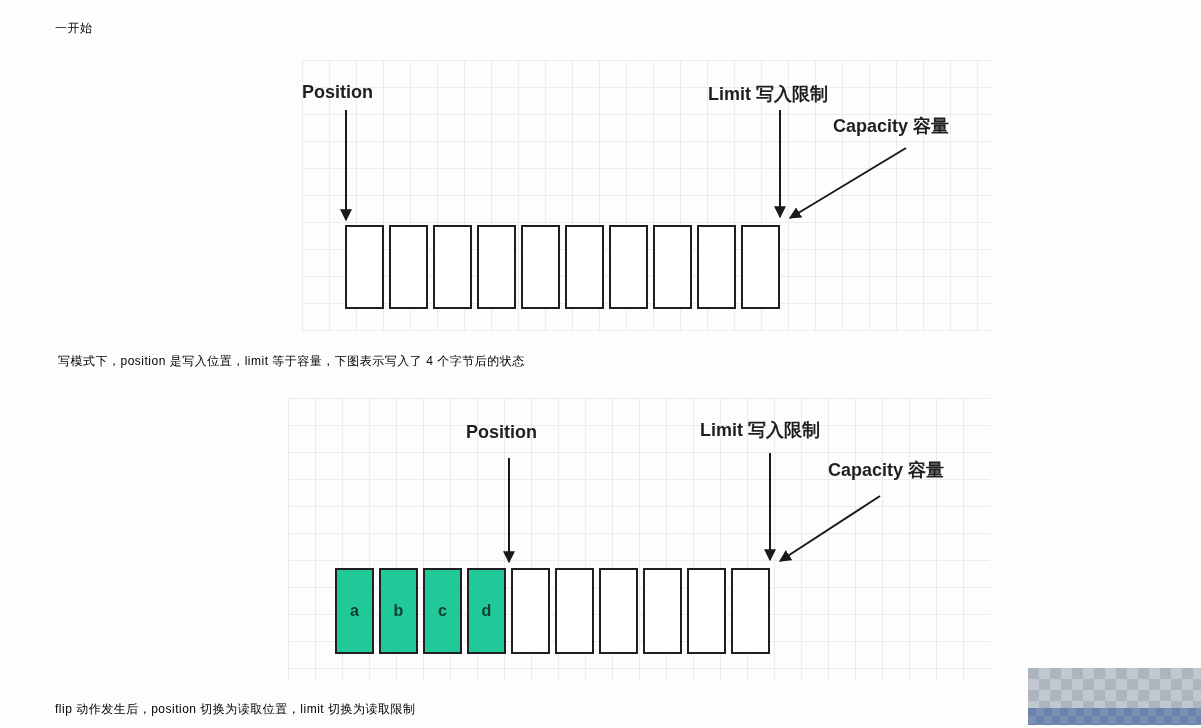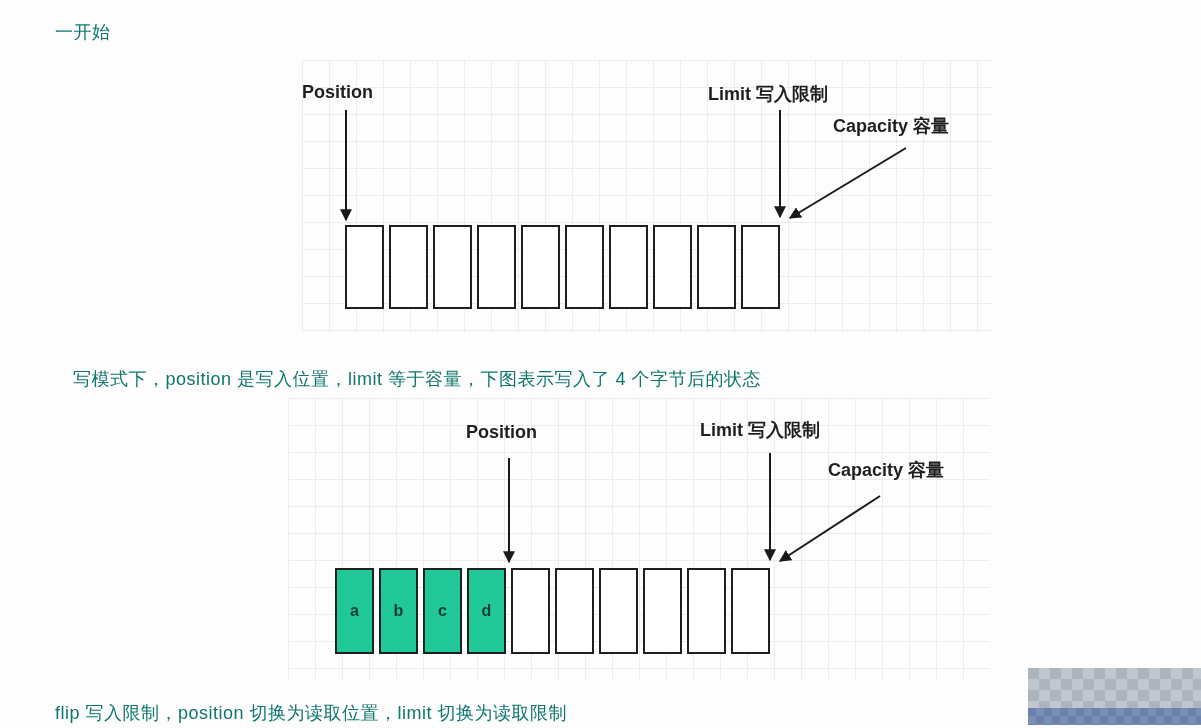--- a/index.html
+++ b/index.html
@@ -6,27 +6,27 @@
   html, body { width:1201px; height:728px; }
   body {
     font-family: "Liberation Sans", "DejaVu Sans", sans-serif;
     background:#fdfdfd;
     color:#2b2b2b;
     position:relative;
     overflow:hidden;
   }
   .text-line {
     position:absolute;
-    font-size:18px;
-    color:#0f766e;
+    font-size:12px;
+    color:#000000;
     letter-spacing:.5px;
     white-space:nowrap;
   }
   .intro      { left:55px; top:20px; }
-  .write-mode { left:73px; top:353px;margin-top:14px; }
+  .write-mode { left:58px; top:353px; }
   .flip       { left:55px; top:701px; }
 
   .diagram {
     position:absolute;
     background-image:
       linear-gradient(to right, #ececec 1px, transparent 1px),
       linear-gradient(to bottom, #ececec 1px, transparent 1px);
     background-size:27px 27px;
     background-position:0 0;
   }
@@ -164,18 +164,18 @@
     <div class="cell filled">d</div>
     <div class="cell"></div>
     <div class="cell"></div>
     <div class="cell"></div>
     <div class="cell"></div>
     <div class="cell"></div>
     <div class="cell"></div>
   </div>
 </div>
 
-<div class="text-line flip">flip 写入限制，position 切换为读取位置，limit 切换为读取限制</div>
+<div class="text-line flip">flip 动作发生后，position 切换为读取位置，limit 切换为读取限制</div>
 
 <div class="watermark">
   <div class="mosaic-top"></div>
   <div class="mosaic-bottom"></div>
 </div>
 
 </body></html>

